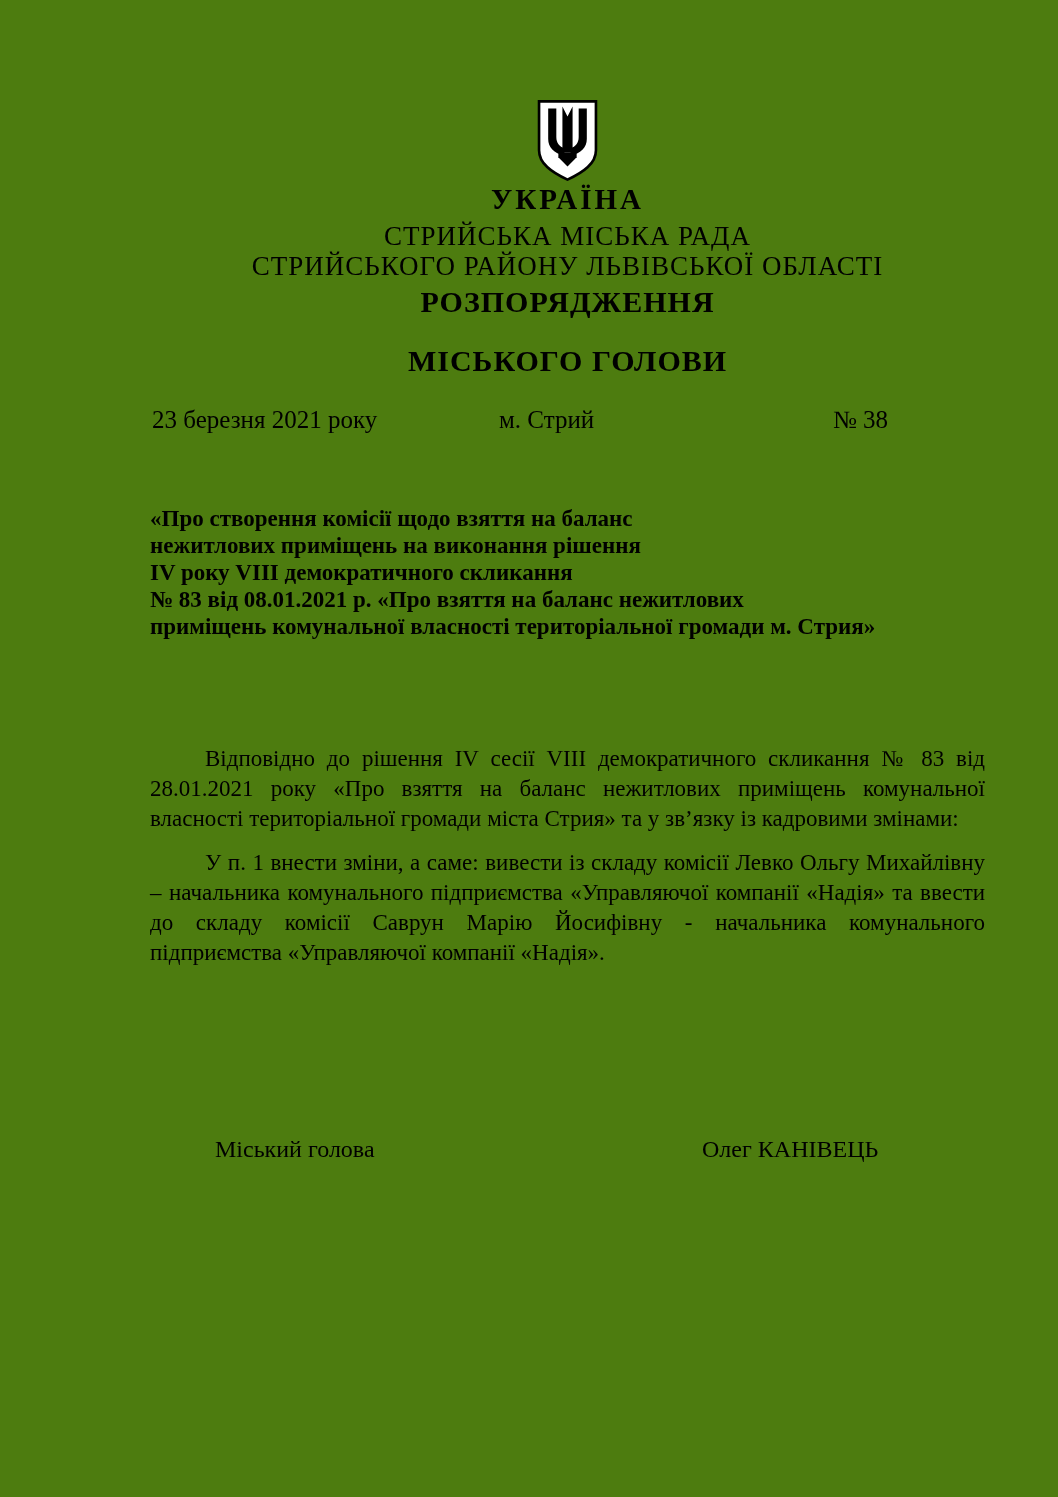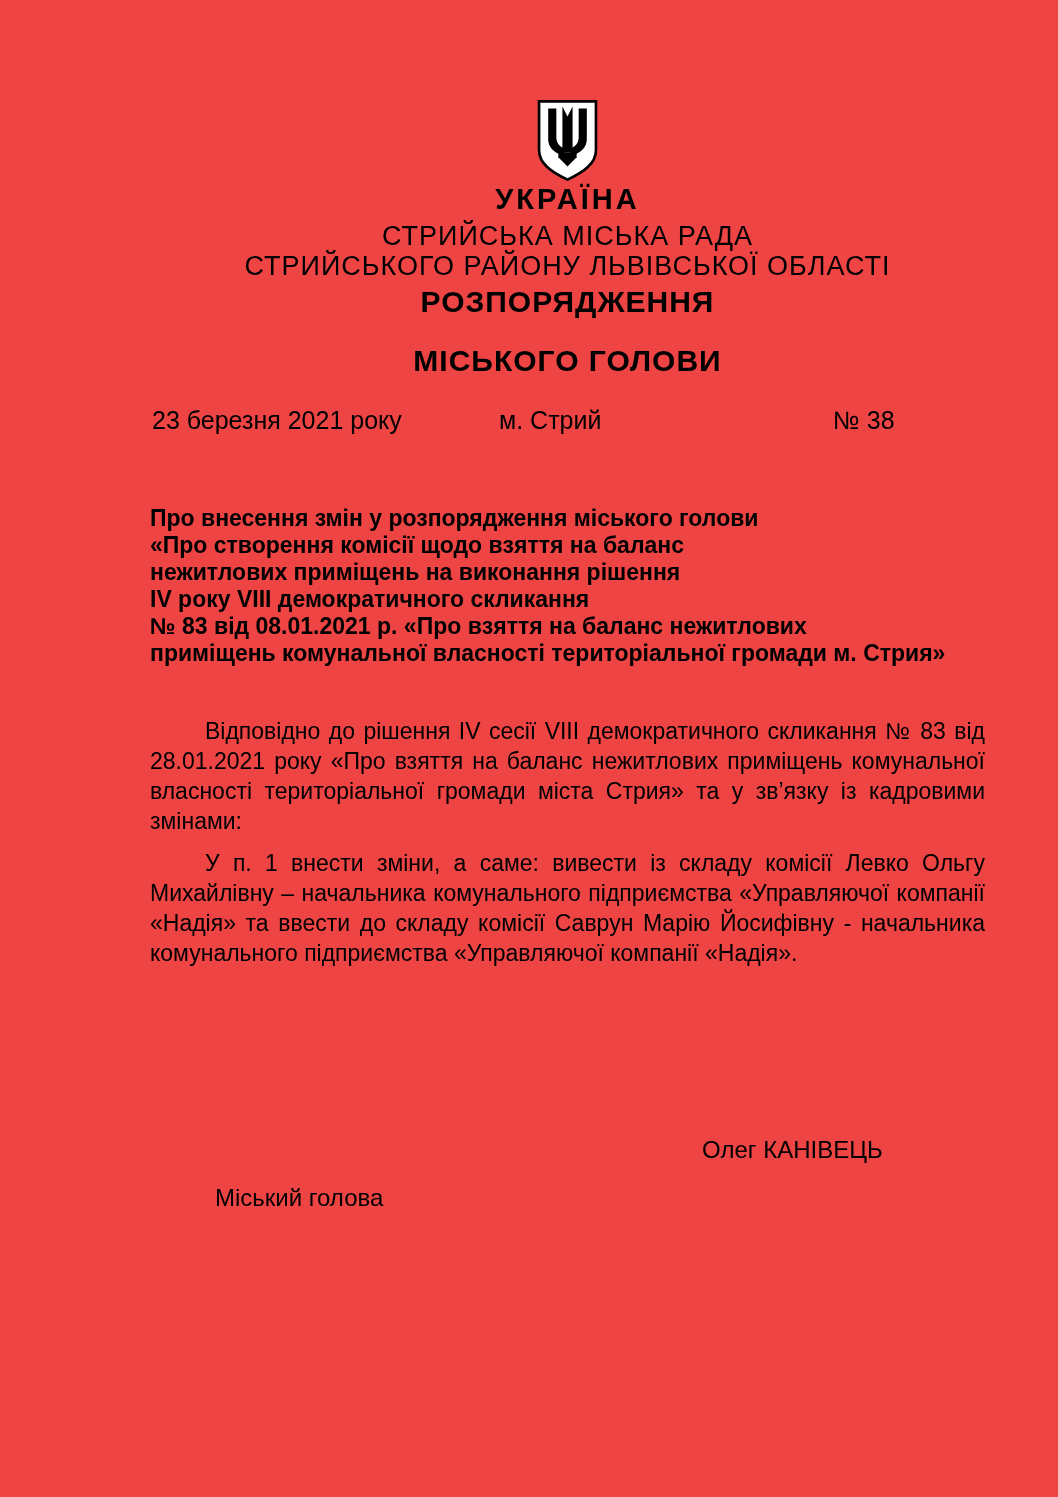--- a/index.html
+++ b/index.html
@@ -1,22 +1,22 @@
 <!DOCTYPE html>
 <html><head>
 <meta charset="utf-8">
 <style>
   html,body { margin:0; padding:0; background:#888; }
   .page {
     position:relative;
     width:1058px; height:1497px;
     margin:0 auto;
-    background:#ef4444;
+    background:#4d7c0f;
     color:#000000;
-    font-family:Liberation Sans, sans-serif;
+    font-family:Liberation Serif, serif;
     overflow:hidden;
   }
   .content-abs { position:absolute; left:150px; width:835px; }
 
   .emblem { position:absolute; left:536px; top:99px; width:63px; height:84px; }
 
   .hline { text-align:center; white-space:nowrap; }
   .h-country   { top:183px; font-size:29px; font-weight:bold; letter-spacing:3px; }
   .h-org1      { top:221px; font-size:27px; letter-spacing:1px; }
   .h-org2      { top:251px; font-size:27px; letter-spacing:1px; }
@@ -28,25 +28,25 @@
   .meta-row .m-place  { position:absolute; left:349px; white-space:nowrap; }
   .meta-row .m-number { position:absolute; left:683px; white-space:nowrap; }
 
   .subject { top:505px; width:720px; font-size:23px; line-height:27px; font-weight:bold; }
   .subject div { white-space:nowrap; }
 
   .body-par {
     font-size:23px; line-height:30px;
     text-align:justify; text-indent:55px;
   }
-  .par1 { top:716px; }
+  .par1 { top:744px; }
   .par2 { top:848px; }
 
   .sig-row { top:1136px; height:32px; font-size:24px; }
-  .sig-row .s-pos  { position:absolute; left:65px;  white-space:nowrap;margin-top:48px; }
+  .sig-row .s-pos  { position:absolute; left:65px;  white-space:nowrap; }
   .sig-row .s-name { position:absolute; left:552px; white-space:nowrap; }
 </style>
 </head>
 <body>
 
 <div class="page">
 
   <div class="emblem">
     <svg viewBox="0 0 62 82" width="63" height="84" xmlns="http://www.w3.org/2000/svg">
       <path d="M3 2 H59 V50 C59 63 47 71.5 31 79 C15 71.5 3 63 3 50 Z" fill="#ffffff" stroke="#000000" stroke-width="2.6"></path>
@@ -69,21 +69,20 @@
   <div class="content-abs hline h-doctype">РОЗПОРЯДЖЕННЯ</div>
   <div class="content-abs hline h-doctype2">МІСЬКОГО ГОЛОВИ</div>
 
   <div class="content-abs meta-row">
     <span class="m-date">23 березня 2021 року</span>
     <span class="m-place">м. Стрий</span>
     <span class="m-number">№ 38</span>
   </div>
 
   <div class="content-abs subject">
-    <div>Про внесення змін у розпорядження міського голови</div>
     <div>«Про створення комісії щодо  взяття на баланс</div>
     <div>нежитлових приміщень на виконання  рішення</div>
     <div>IV року VIII демократичного скликання</div>
     <div>№ 83 від 08.01.2021 р.  «Про взяття  на баланс нежитлових</div>
     <div>приміщень комунальної власності територіальної громади м. Стрия»</div>
   </div>
 
   <div class="content-abs body-par par1">Відповідно до рішення IV сесії  VIII демократичного скликання № 83 від 28.01.2021 року «Про взяття на баланс нежитлових приміщень комунальної власності територіальної громади міста Стрия» та  у зв’язку із кадровими змінами:</div>
   <div class="content-abs body-par par2">У п. 1 внести зміни, а саме: вивести із складу комісії Левко Ольгу Михайлівну – начальника комунального підприємства «Управляючої компанії «Надія»  та ввести до складу комісії Саврун Марію Йосифівну - начальника комунального підприємства «Управляючої компанії «Надія».</div>
 

